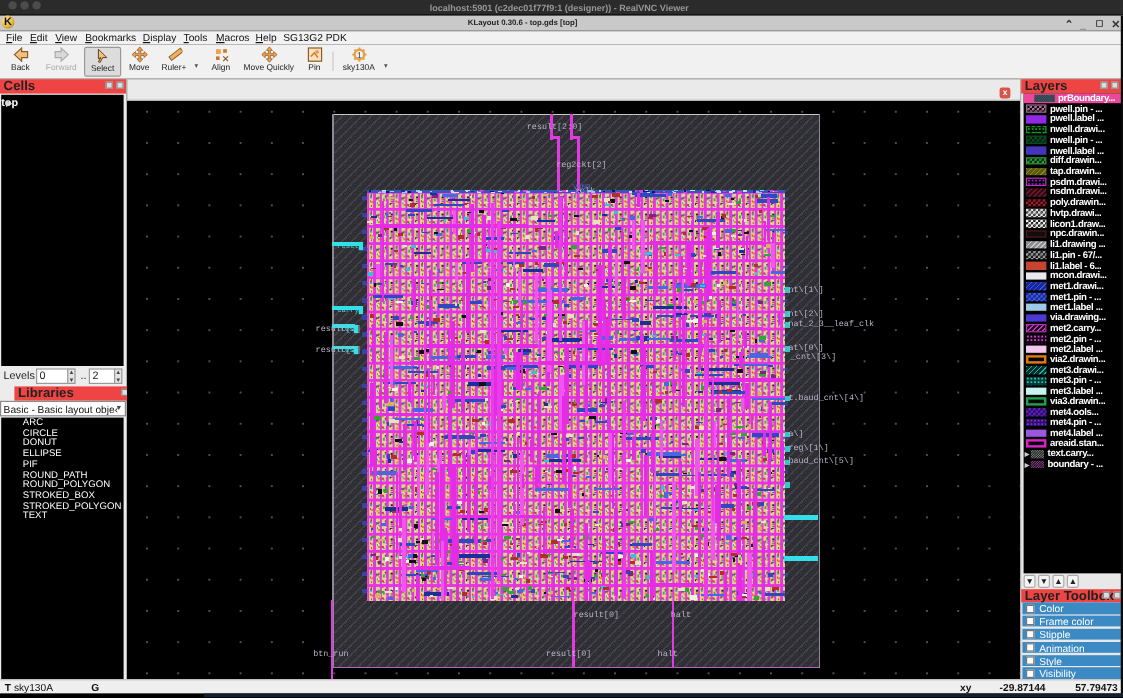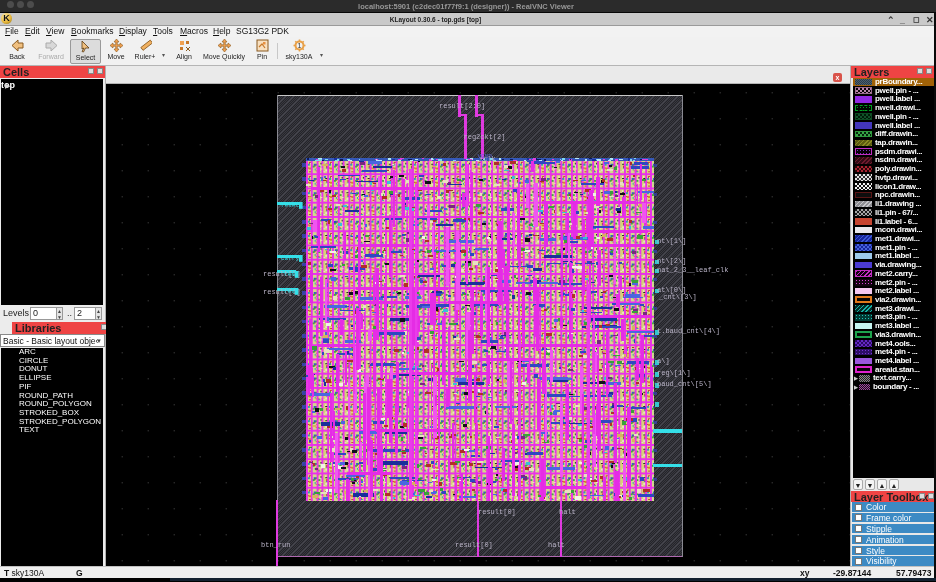--- a/index.html
+++ b/index.html
@@ -44,21 +44,21 @@
 #liblist div { padding-left:18px; height:8.72px; line-height:8.7px; }
 
 #tabbar { left:106px; top:66px; width:744px; height:18px; background:#eaeaea; border-bottom:1px solid #b5b5b5; }
 #tabbar .t { position:absolute; left:0; width:730px; text-align:center; top:5px; font-size:7.5px; color:#222; }
 #tabbar .x { position:absolute; left:727px; top:6.5px; width:9px; height:9px; background:#d9534a; border-radius:2px; color:#fff; font-size:7px; font-weight:bold; text-align:center; line-height:9px; }
 
 #rpanel { left:850px; top:66px; width:84px; height:502px; background:#e8e8e8; border-left:1px solid #b0b0b0; }
 #lhead { position:relative; height:11.5px; }
 #llist { position:absolute; left:2px; top:11.5px; width:83px; height:400px; background:#000; overflow:hidden; }
 .lrow { position:relative; height:8.72px; color:#fff; font-size:8px; font-weight:bold; white-space:nowrap; }
-.lrow.sel { background:#a16207; }
+.lrow.sel { background:#ec4899;text-align:center; }
 .sw { display:inline-block; vertical-align:top; margin:1px 0 0 2px; width:17px; height:6.6px; }
 .lt { display:inline-block; vertical-align:top; margin-left:3px; margin-top:-0.5px; letter-spacing:-0.3px; }
 .arr { position:absolute; left:1px; top:1px; font-size:5px; color:#ccc; }
 #lbtns { position:absolute; left:1px; top:411.5px; width:83px; height:14px; background:#e8e8e8; }
 #lbtns span { position:absolute; top:1px; width:10px; height:11px; background:#f4f4f4; border:1px solid #aaa; border-radius:2px; font-size:7px; color:#222; text-align:center; line-height:11px; }
 #ltb { position:absolute; left:0; top:425px; width:85px; }
 .trow { position:relative; margin:0 1px 1.4px 1px; height:9.5px; background:#3c8ac4; color:#fff; font-size:8.5px; }
 .trow .cb { position:absolute; left:3px; top:1.5px; width:7px; height:7px; background:#fff; border:1px solid #777; }
 .trow .tx { position:absolute; left:14px; top:0px; }
 

